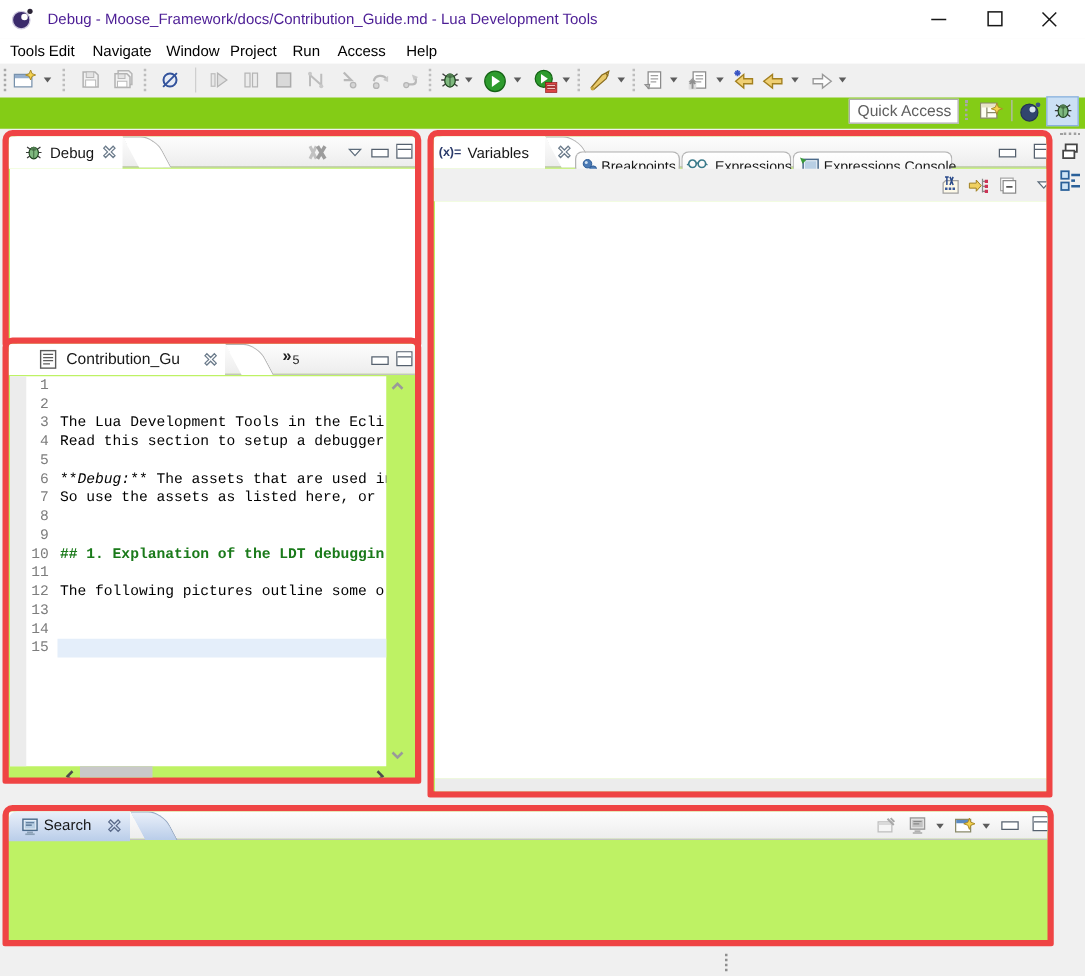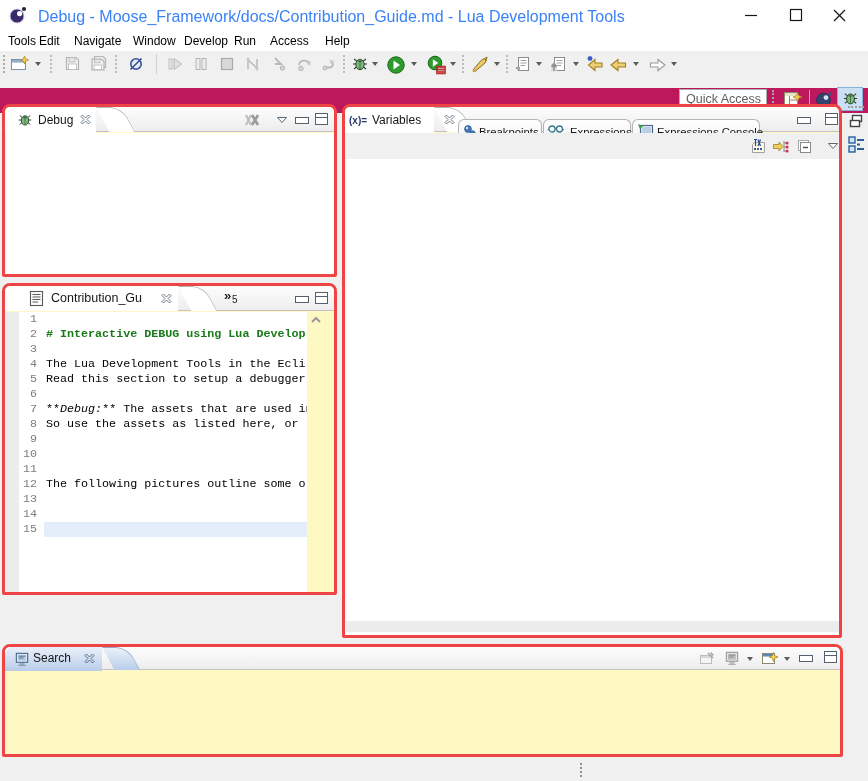--- a/index.html
+++ b/index.html
@@ -2,36 +2,36 @@
 <html><head>
 <meta charset="utf-8">
 <style>
 * { margin:0; padding:0; box-sizing:border-box; }
 html,body { width:868px; height:781px; overflow:hidden; }
 body { font-family:"Liberation Sans", sans-serif; background:#f0f0f0; position:relative; }
 .abs { position:absolute; }
 
 
 #titlebar { position:absolute; left:0; top:0; width:868px; height:31px; background:#ffffff; }
-#title-text { position:absolute; left:38px; top:8px; font-size:16px; color:#3b82f6; white-space:nowrap; }
+#title-text { position:absolute; left:38px; top:8px; font-size:12px; color:#4c1d95; white-space:nowrap; }
 
 
 #menubar { position:absolute; left:0; top:31px; width:868px; height:20px; background:#ffffff; font-size:12px; color:#000; }
 #menubar span { position:absolute; top:3px; }
 
 
 #toolbar1 { position:absolute; left:0; top:51px; width:868px; height:27px; background:#f0f0f0; }
-#toolbar2 { position:absolute; left:0; top:88px; width:868px; height:25px; background:#be185d; }
+#toolbar2 { position:absolute; left:0; top:78px; width:868px; height:25px; background:#84cc16; }
 .grip { position:absolute; top:4px; width:3px; height:18px; border-left:2px dotted #a8a8a8; }
 .sepline { position:absolute; top:3px; width:1px; height:20px; background:#cfcfcf; }
 .tbi { position:absolute; top:4px; }
 .dd { position:absolute; top:11px; width:0; height:0; border-left:3.5px solid transparent; border-right:3.5px solid transparent; border-top:4px solid #5c5c5c; }
 
 
-.panel { position:absolute; border:3px solid #ef4444; border-radius:8px 8px 2px 2px; background:#fef9c3; overflow:hidden; }
+.panel { position:absolute; border:5px solid #ef4444; border-radius:8px 8px 2px 2px; background:#bef264; overflow:hidden; }
 .tabbar { position:absolute; left:0; top:0; right:0; height:25px; background:linear-gradient(180deg,#fdfdfd,#ededed); border-bottom:1px solid #c3c3c3; }
 .itab { position:absolute; top:12px; height:25px; border:1px solid #b4b4b4; border-bottom:none; border-radius:6px 6px 0 0; background:linear-gradient(#ffffff,#f1f1f1); }
 .tab-active { position:absolute; top:0; height:26px; background:#fff; border-radius:7px 0 0 0; }
 .tab-curve { position:absolute; top:0; height:25px; width:26px; background:#fff; border-top:1px solid #b4b4b4; border-right:1px solid #b4b4b4; border-radius:0 12px 0 0; transform:skewX(28deg); transform-origin:0 0; }
 .tablabel { position:absolute; font-size:12px; color:#161616; white-space:nowrap; }
 .tablabel-s { position:absolute; font-size:11.3px; color:#161616; white-space:nowrap; }
 .ico-min { width:13px; height:10px; position:absolute; }
 .ico-min:after { content:''; position:absolute; left:0; top:3px; width:12px; height:5px; border:1px solid #55606e; background:#fff; }
 .ico-max { width:13px; height:12px; position:absolute; border:1px solid #55606e; background:#fff; }
 .ico-max:after { content:''; position:absolute; left:0; top:0; width:11px; height:3px; border-bottom:1px solid #55606e; background:#fff; }
@@ -65,21 +65,21 @@
     <line x1="96" y1="10" x2="107" y2="21" stroke="#171717" stroke-width="1.2"></line>
     <line x1="107" y1="10" x2="96" y2="21" stroke="#171717" stroke-width="1.2"></line>
   </svg>
 </div>
 
 <div id="menubar">
   <span style="left:8px">Tools</span>
   <span style="left:39px">Edit</span>
   <span style="left:74px">Navigate</span>
   <span style="left:133px">Window</span>
-  <span style="left:184px">Develop</span>
+  <span style="left:184px">Project</span>
   <span style="left:234px">Run</span>
   <span style="left:270px">Access</span>
   <span style="left:325px">Help</span>
 </div>
 
 <div id="toolbar1">
   <div class="grip" style="left:3px"></div>
 
   <svg class="tbi" style="left:10px" width="20" height="19" viewBox="0 0 20 19">
     <rect x="1.5" y="4.5" width="14" height="10" fill="#fff" stroke="#7892ac" stroke-width="1"></rect>
@@ -297,21 +297,21 @@
     <path d="M8 2 L14 12 M14 2 L8 12" stroke="#9c9c9c" stroke-width="2.8"></path>
   </svg>
   <svg class="abs" style="left:271px;top:9px" width="12" height="8" viewBox="0 0 12 8">
       <path d="M1.5 1.5 L10.5 1.5 L6 6.5 Z" fill="#fdfdfd" stroke="#5c6b7a" stroke-width="1"></path>
     </svg>
   <div class="ico-min" style="left:290px;top:7px"></div>
   <div class="ico-max" style="left:310px;top:6px"></div>
   <div class="abs" style="left:1px;top:26px;width:333px;height:145px;background:#fff"></div>
 </div>
 
-<div class="panel" style="left:2px;top:283px;width:335px;height:312px">
+<div class="panel" style="left:2px;top:270px;width:335px;height:357px">
   <div class="tabbar"></div>
   <div class="tab-active" style="left:0;width:173px;height:25px"></div>
   <div class="tab-curve" style="left:173px"></div>
 
   <svg class="abs" style="left:23px;top:4px" width="17" height="17" viewBox="0 0 17 17">
     <rect x="2.5" y="1.5" width="12" height="14" fill="#fdfdfd" stroke="#5a5a5a" stroke-width="1.1"></rect>
     <g stroke="#5a5a5a" stroke-width="1">
         <line x1="4.5" y1="4.5" x2="12.5" y2="4.5"></line>
         <line x1="4.5" y1="7" x2="12.5" y2="7"></line>
         <line x1="4.5" y1="9.5" x2="12.5" y2="9.5"></line>
@@ -339,29 +339,29 @@
  7
  8
  9
 10
 11
 12
 13
 14
 15</div>
   <div id="ed-text"> 
-<span class="mdh"># Interactive DEBUG using Lua Develop</span>
  
 The Lua Development Tools in the Ecli
 Read this section to setup a debugger
  
 **<i>Debug:</i>** The assets that are used in
 So use the assets as listed here, or 
  
  
+<span class="mdh">## 1. Explanation of the LDT debuggin</span>
  
 The following pictures outline some o
  
  </div>
 
   <svg class="abs" style="left:305px;top:30px" width="12" height="8" viewBox="0 0 12 8">
       <path d="M2 6 L6 2 L10 6" fill="none" stroke="#9a9a9a" stroke-width="2"></path>
     </svg>
   <svg class="abs" style="left:305px;top:325px" width="12" height="8" viewBox="0 0 12 8">
       <path d="M2 2 L6 6 L10 2" fill="none" stroke="#9a9a9a" stroke-width="2"></path>

